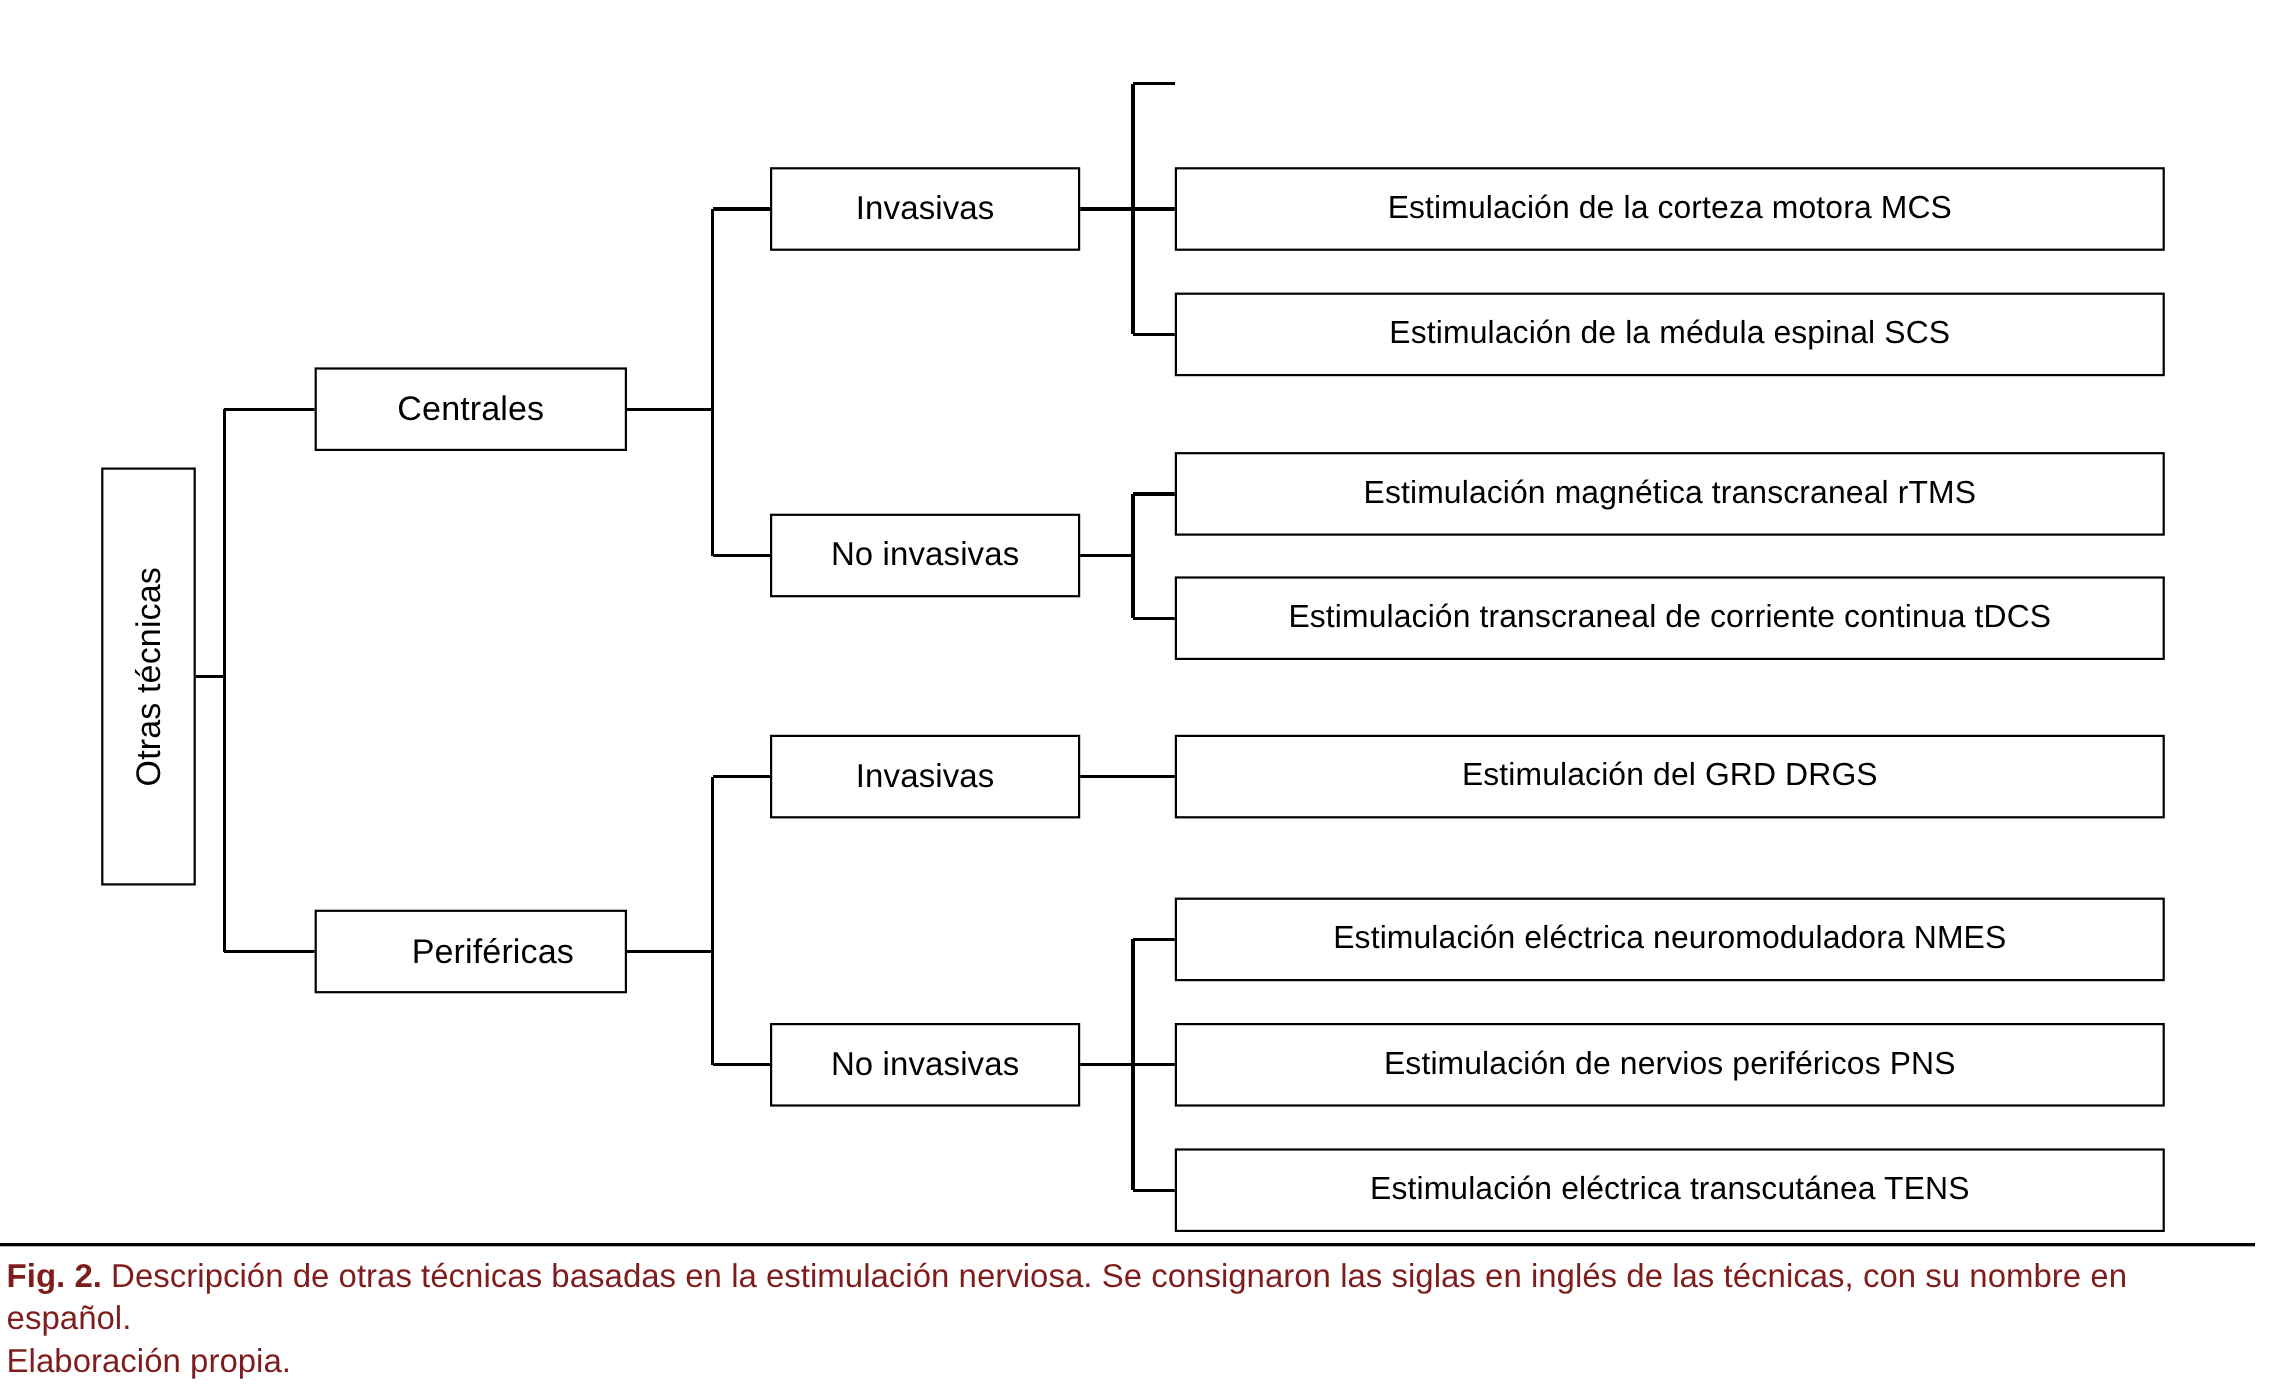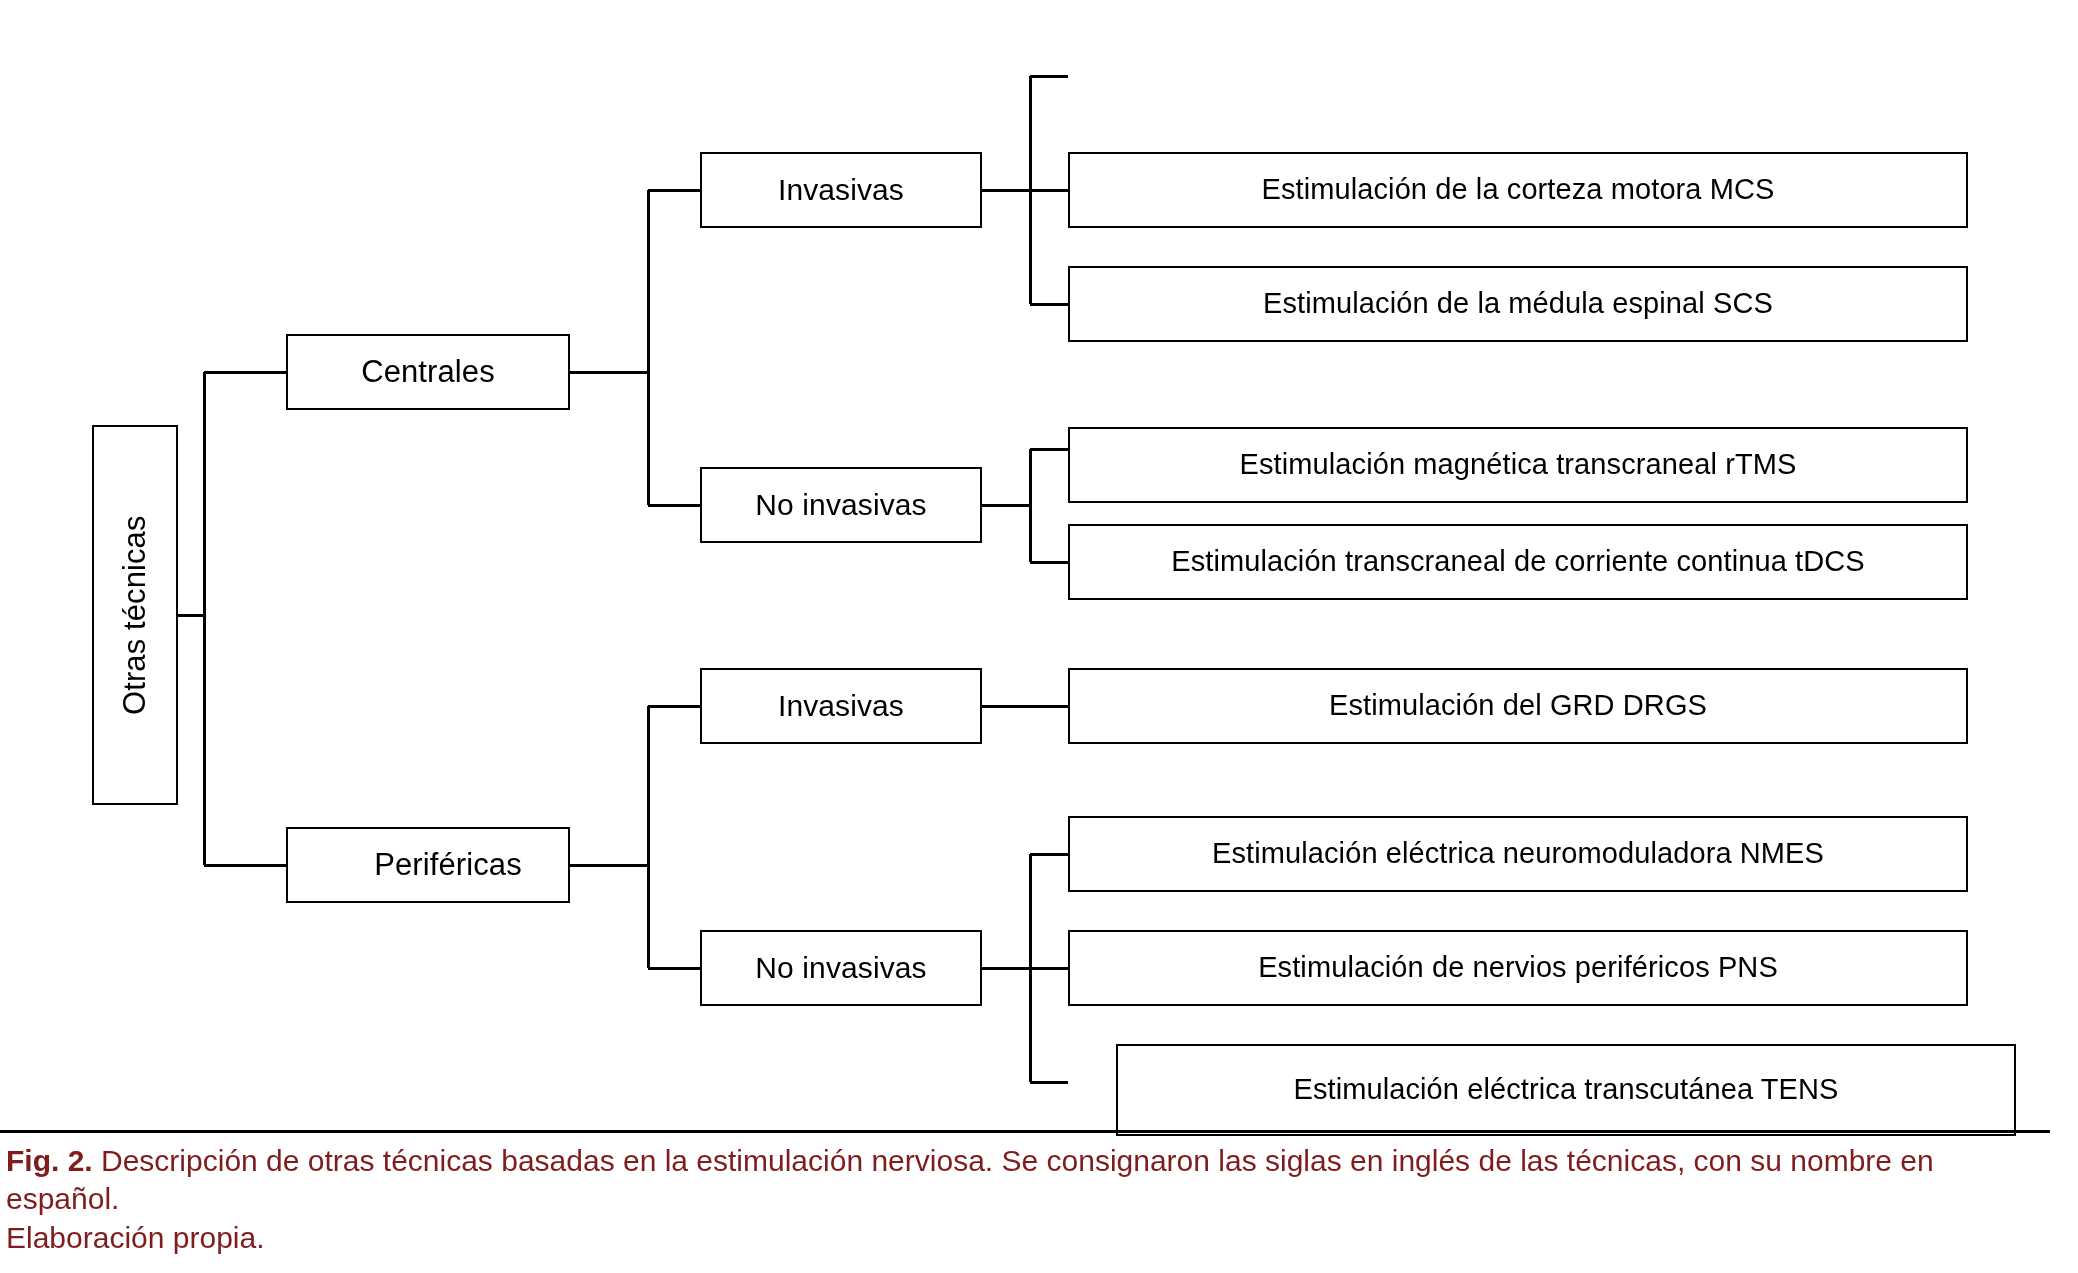--- a/index.html
+++ b/index.html
@@ -133,31 +133,31 @@
 
   <div class="node level3" style="left:700px; top:668px; width:282px; height:76px;">Invasivas</div>
 
   <div class="node level3" style="left:700px; top:930px; width:282px; height:76px;">No invasivas</div>
 
 
   <div class="node leaf" style="left:1068px; top:152px; width:900px; height:76px;">Estimulación de la corteza motora MCS</div>
 
   <div class="node leaf" style="left:1068px; top:266px; width:900px; height:76px;">Estimulación de la médula espinal SCS</div>
 
-  <div class="node leaf" style="left:1068px; top:411px; width:900px; height:76px;margin-top:16px;">Estimulación magnética transcraneal rTMS</div>
+  <div class="node leaf" style="left:1068px; top:411px; width:900px; height:76px;">Estimulación magnética transcraneal rTMS</div>
 
   <div class="node leaf" style="left:1068px; top:524px; width:900px; height:76px;">Estimulación transcraneal de corriente continua tDCS</div>
 
   <div class="node leaf" style="left:1068px; top:668px; width:900px; height:76px;">Estimulación del GRD DRGS</div>
 
   <div class="node leaf" style="left:1068px; top:816px; width:900px; height:76px;text-align:right;">Estimulación eléctrica neuromoduladora NMES</div>
 
   <div class="node leaf" style="left:1068px; top:930px; width:900px; height:76px;">Estimulación de nervios periféricos PNS</div>
 
-  <div class="node leaf" style="left:1068px; top:1044px; width:900px; height:92px;margin-left:48px;">Estimulación eléctrica transcutánea TENS</div>
+  <div class="node leaf" style="left:1068px; top:1044px; width:900px; height:76px;">Estimulación eléctrica transcutánea TENS</div>
 
   <div id="caption-rule"></div>
 
   <div id="caption">
     <span class="fignum">Fig. 2.</span><span> Descripción de otras técnicas basadas en la estimulación nerviosa. Se consignaron las siglas en inglés de las técnicas, con su nombre en español.</span><br>
     <span>Elaboración propia.</span>
   </div>
 
 </div>
 

